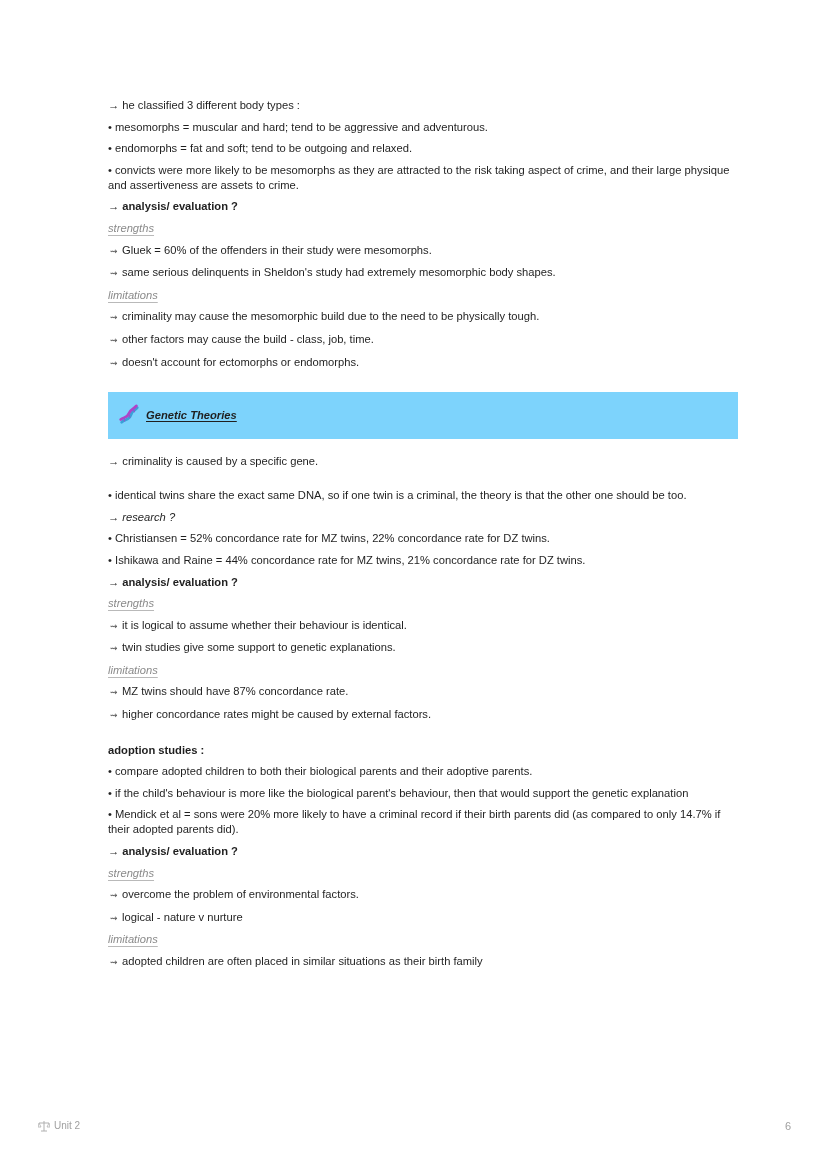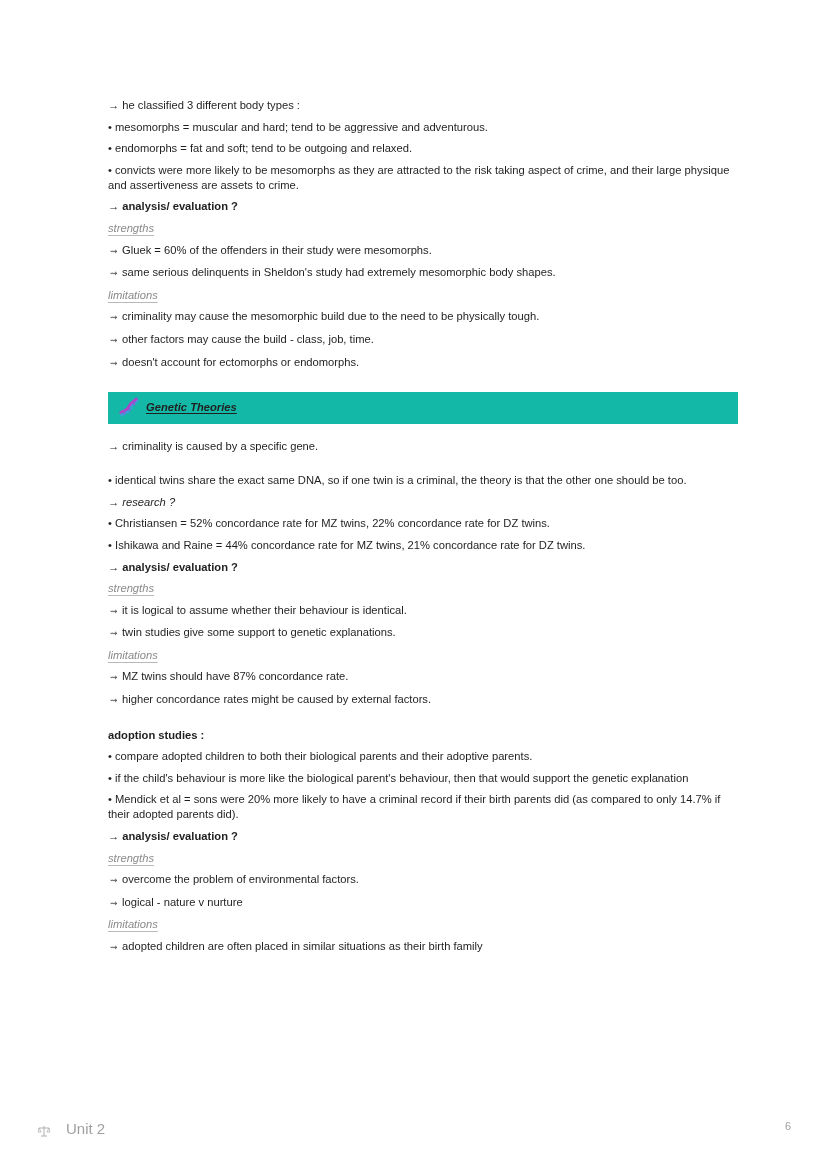--- a/index.html
+++ b/index.html
@@ -12,28 +12,28 @@
     .line { margin: 0 0 6.6px 0; min-height: 15px; }
     .bi { font-weight: bold; }
     .it { font-style: italic; }
     .sub {
       font-style: italic; color: #8a8a8a; text-decoration: underline;
       text-decoration-color: #b9b9b9; text-underline-offset: 3px; display: inline-block;
     }
     .sq { display: inline-block; width: 14px; color: #555; font-size: 9px; padding-left: 2px; box-sizing: border-box; }
     .spacer { height: 13px; }
     .callout {
-      background: #14b8a6; height: 32px; margin: 21px 0 15px 0; display: flex; align-items: center;
+      background: #7dd3fc; height: 47px; margin: 21px 0 15px 0; display: flex; align-items: center;
       padding-left: 10px;
       text-align: center;
     }
     .callout-icon { width: 22px; height: 22px; margin-right: 6px; }
     .callout-title { font-weight: bold; font-style: italic; text-decoration: underline; text-underline-offset: 2px; }
     .footer-left {
-      position: absolute; left: 38px; top: 1120px; font-size: 15px; color: #a0a0a0; display: flex; align-items: flex-end; gap: 12px;
+      position: absolute; left: 38px; top: 1120px; font-size: 10px; color: #a0a0a0; display: flex; align-items: flex-start;
     }
     .footer-left svg { margin-right: 4px; }
     .footer-right { position: absolute; right: 37px; top: 1120px; font-size: 11px; color: #a0a0a0; }
   </style>
 </head>
 <body>
 
 <div class="page">
 
   <div class="line">→ he classified 3 different body types :</div>

